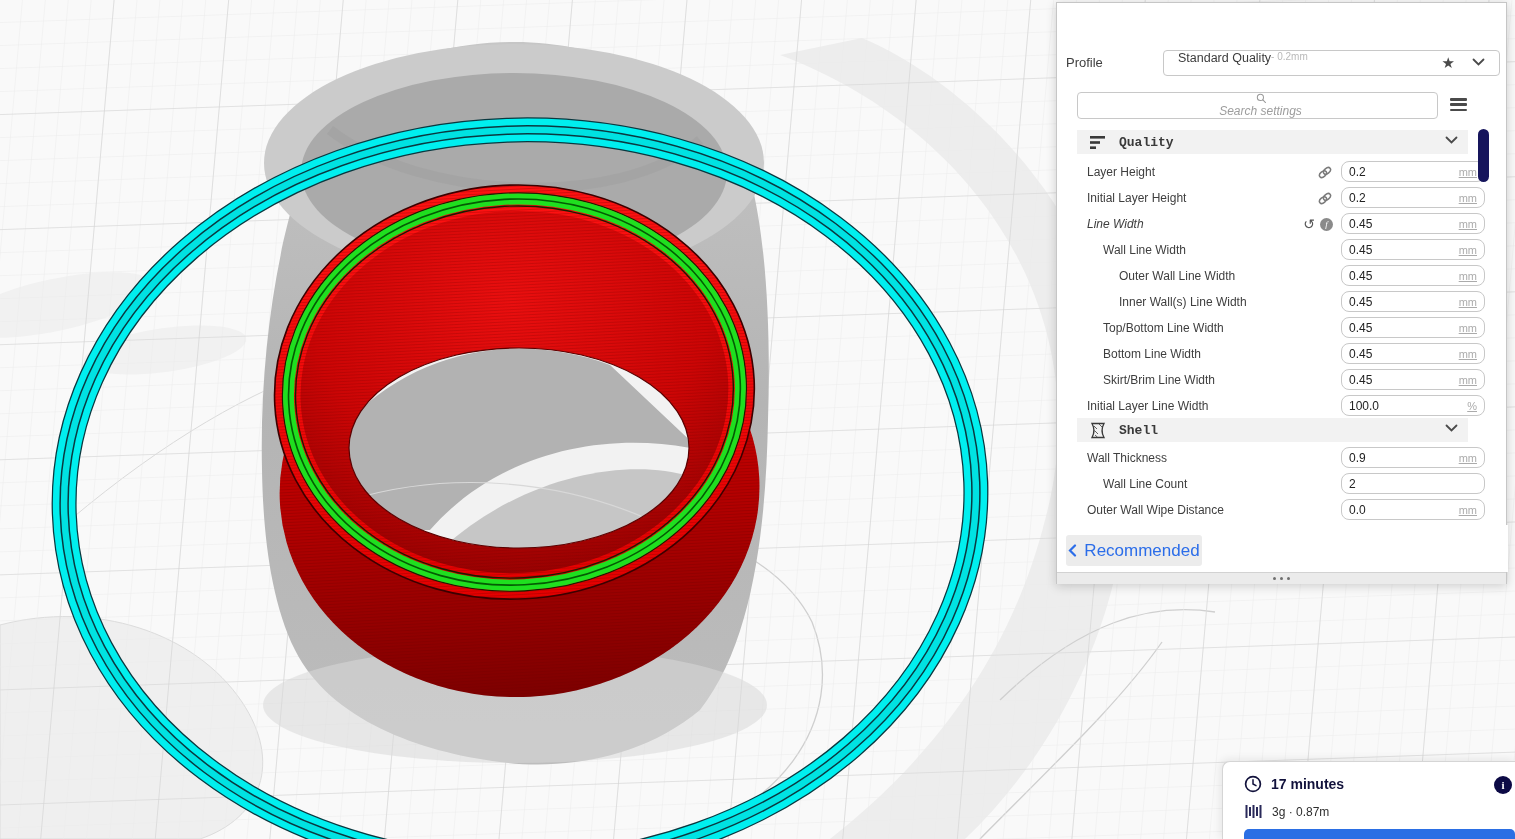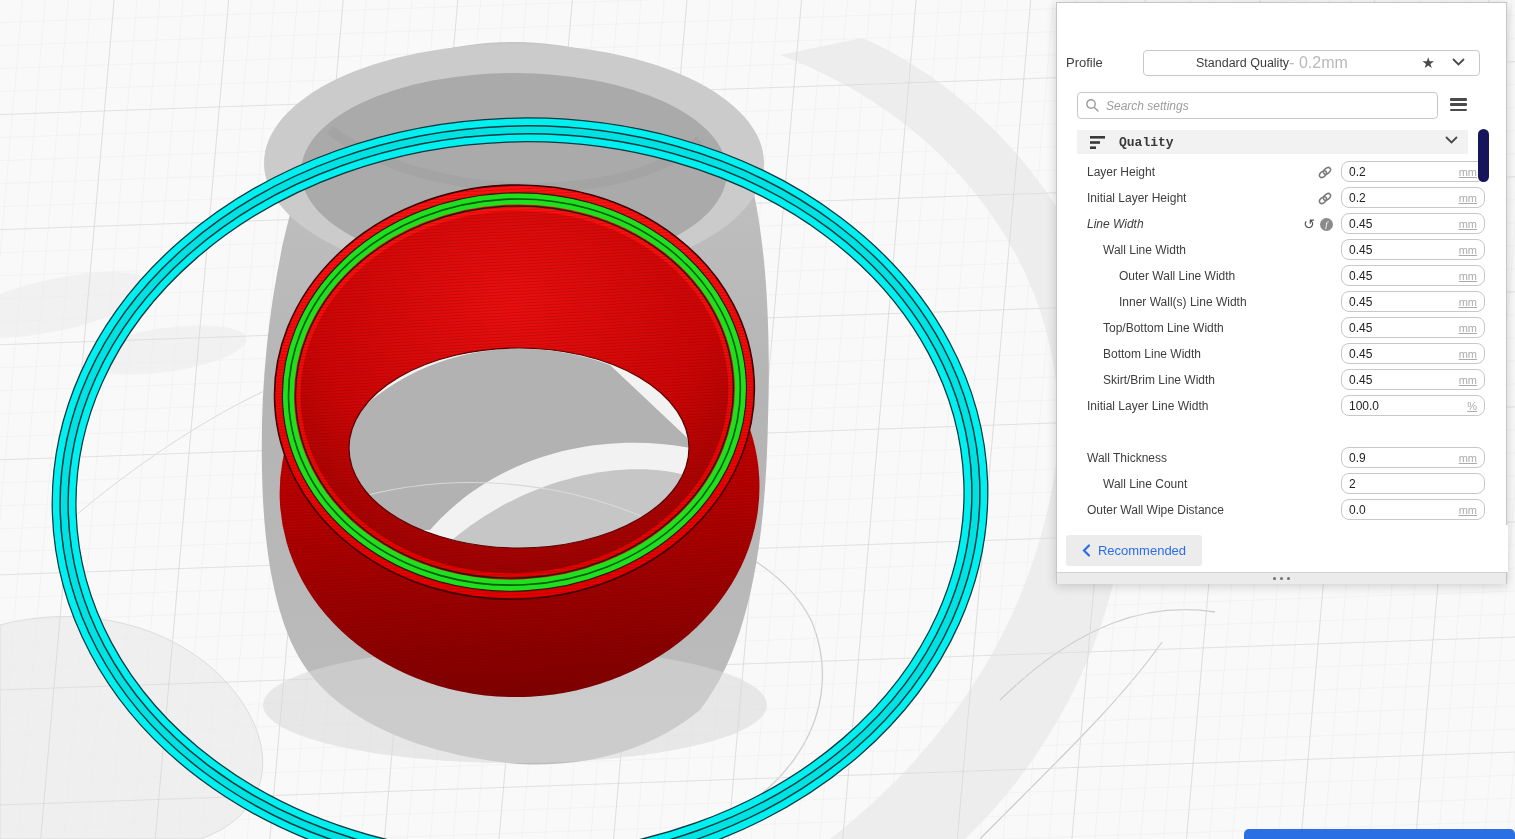--- a/index.html
+++ b/index.html
@@ -9,29 +9,29 @@
   
   #printPanel{position:absolute;left:1056px;top:2px;width:451px;height:582px;background:#fff;
       border:1px solid #c6c6c6;box-shadow:0 2px 10px rgba(0,0,0,.18);box-sizing:border-box;}
   .panel-header{position:absolute;left:0;top:0;right:0;height:31px;background:#f5f5f5;
       border-bottom:1px solid #dcdcdc;display:flex;align-items:center;}
   .panel-title{font-size:14px;color:#3e3e3e;padding-left:12px;}
   .close-btn{position:absolute;right:8px;top:4px;width:24px;height:24px;display:flex;
       align-items:center;justify-content:center;cursor:pointer;}
   .profile-row{position:absolute;left:0;top:44px;right:0;height:32px;}
   .profile-label{position:absolute;left:9px;top:8px;font-size:13px;color:#3e3e3e;}
-  .profile-select{position:absolute;left:86px;top:3px;width:337px;height:26px;background:#fff;
-      border:1px solid #c8c8c8;border-radius:4px;box-sizing:border-box;display:flex;align-items:center;cursor:pointer;padding-left:38px;}
+  .profile-select{position:absolute;left:106px;top:3px;width:337px;height:26px;background:#fff;
+      border:1px solid #c8c8c8;border-radius:4px;box-sizing:border-box;display:flex;align-items:flex-start;cursor:pointer;}
   .profile-text{font-size:12.5px;color:#3c3c3c;padding-left:14px;white-space:nowrap;}
-  .profile-suffix{font-size:16px;color:#b9b9b9;}
+  .profile-suffix{font-size:10px;color:#b9b9b9;}
   .profile-star{position:absolute;right:44px;top:3px;font-size:15px;color:#4a4a4a;line-height:18px;}
   .profile-chevron{position:absolute;right:14px;top:7px;}
   .search-row{position:absolute;left:0;top:89px;right:0;height:28px;}
   .search-box{position:absolute;left:20px;top:0;width:361px;height:27px;border:1px solid #c8c8c8;
-      border-radius:4px;background:#fff;box-sizing:border-box;display:flex;align-items:center;}
+      border-radius:4px;background:#fff;box-sizing:border-box;display:flex;align-items:center;flex-direction:column;}
   .search-placeholder{font-style:italic;font-size:12px;color:#9d9d9d;padding-left:6px;}
   .hamburger{position:absolute;left:393px;top:6px;width:17px;height:14px;cursor:pointer;}
   .hamburger div{height:2.5px;background:#4a4a4a;margin-bottom:2.8px;border-radius:1px;}
   .settings-area{position:absolute;left:0;top:124px;width:451px;height:398px;overflow:hidden;
       border-bottom:1px solid #dadada;}
   .section-header{position:absolute;left:20px;width:391px;height:24px;background:#f2f2f2;
       display:flex;align-items:center;cursor:pointer;font-family:Liberation Mono, monospace;}
   .section-icon{margin-left:12px;width:18px;height:17px;}
   .section-title{font-weight:bold;font-size:13px;color:#3a3a3a;margin-left:12px;}
   .section-chevron{position:absolute;right:10px;top:6px;}
@@ -45,21 +45,21 @@
       border-radius:8px;background:#fff;box-sizing:border-box;}
   .setting-value{position:absolute;left:7px;top:3px;font-size:12px;color:#222;}
   .setting-unit{position:absolute;right:7px;top:4px;font-size:11px;color:#ababab;text-decoration:underline;}
   .revert-glyph{font-size:14px;color:#555;line-height:14px;}
   .formula-badge{width:13px;height:13px;border-radius:50%;background:#8a8a8a;color:#fff;
       font-size:9px;font-style:italic;display:flex;align-items:center;justify-content:center;font-family:"Liberation Serif",serif;}
   #scrollbar{position:absolute;left:421px;top:126px;width:11px;height:53px;border-radius:6px;background:#16155c;cursor:pointer;}
   .panel-footer{position:absolute;left:0;top:522px;width:451px;height:47px;background:#fff;}
   .recommended-btn{position:absolute;left:9px;top:10px;width:136px;height:31px;background:#ececec;
       border-radius:3px;display:flex;align-items:center;justify-content:center;gap:7px;cursor:pointer;}
-  .recommended-label{font-size:13px;color:#2b6de9;}
+  .recommended-label{font-size:17px;color:#2b6de9;}
   .resize-strip{position:absolute;left:0;top:569px;width:449px;height:11px;background:#ebebeb;
       border-top:1px solid #d2d2d2;display:flex;align-items:center;justify-content:center;gap:4px;cursor:row-resize;}
   .resize-strip i{width:3px;height:3px;border-radius:50%;background:#6f6f6f;display:block;}
   
   #summaryCard{position:absolute;left:1222px;top:761px;width:293px;height:78px;background:#fff;
       border:1px solid #d5d5d5;border-right:none;border-bottom:none;border-top-left-radius:8px;
       box-shadow:-2px -2px 8px rgba(0,0,0,.08);}
   .time-row{position:absolute;left:21px;top:13px;display:flex;align-items:center;gap:9px;}
   .time-text{font-size:14px;font-weight:bold;color:#12123c;}
   .mat-row{position:absolute;left:22px;top:41px;display:flex;align-items:center;gap:10px;}
@@ -327,20 +327,32 @@
     </div>
 
     <div class="setting-row" style="top:266px">
       <span class="row-label lx0">Initial Layer Line Width</span>
       <span class="setting-input">
         <span class="setting-value">100.0</span>
         <span class="setting-unit">%</span>
       </span>
     </div>
 
+    <div class="section-header" style="top:291px">
+      <svg class="section-icon" viewBox="0 0 18 17">
+        <path d="M3 1.5 H15 C12.5 6 12.5 11 15 15.5 H3 C5.5 11 5.5 6 3 1.5 Z" fill="none" stroke="#3a3a3a" stroke-width="1.3"></path>
+        <path d="M5 4 L8 7 M5.5 8.5 L9 12 M6 13 L8.5 15.2 M10 2 L13 5" stroke="#3a3a3a" stroke-width="0.8"></path>
+      </svg>
+      <span class="section-title">Shell</span>
+      <span class="section-chevron">
+        <svg width="13" height="9" viewBox="0 0 13 9">
+              <polyline points="1.5,1.5 6.5,6.5 11.5,1.5" fill="none" stroke="#4a4a4a" stroke-width="1.8" stroke-linecap="round"></polyline>
+            </svg>
+      </span>
+    </div>
 
     <div class="setting-row" style="top:318px">
       <span class="row-label lx0">Wall Thickness</span>
       <span class="setting-input">
         <span class="setting-value">0.9</span>
         <span class="setting-unit">mm</span>
       </span>
     </div>
 
     <div class="setting-row" style="top:344px">
@@ -375,16 +387,36 @@
     </div>
   </div>
 
   <div class="resize-strip">
         <i></i>
         <i></i>
         <i></i>
       </div>
 </div>
 
+<div id="summaryCard">
+  <div class="time-row">
+    <svg width="18" height="18" viewBox="0 0 18 18">
+      <circle cx="9" cy="9" r="7.4" fill="none" stroke="#12123c" stroke-width="1.7"></circle>
+      <path d="M9 4.8 V9 L12 10.6" fill="none" stroke="#12123c" stroke-width="1.5" stroke-linecap="round"></path>
+    </svg>
+    <span class="time-text">17 minutes</span>
+  </div>
+  <div class="mat-row">
+    <svg width="17" height="17" viewBox="0 0 17 17">
+      <rect x="0.5" y="2" width="2" height="13" fill="#2a2a5a"></rect>
+      <rect x="4" y="4" width="2" height="9" fill="#2a2a5a"></rect>
+      <rect x="7.5" y="2" width="2" height="13" fill="#2a2a5a"></rect>
+      <rect x="11" y="4" width="2" height="9" fill="#2a2a5a"></rect>
+      <rect x="14.5" y="2" width="2" height="13" fill="#2a2a5a"></rect>
+    </svg>
+    <span class="mat-text">3g · 0.87m</span>
+  </div>
+  <div class="info-btn">i</div>
+</div>
 
 <div id="actionSliver"></div>
 
 </div>
 
 </body></html>

